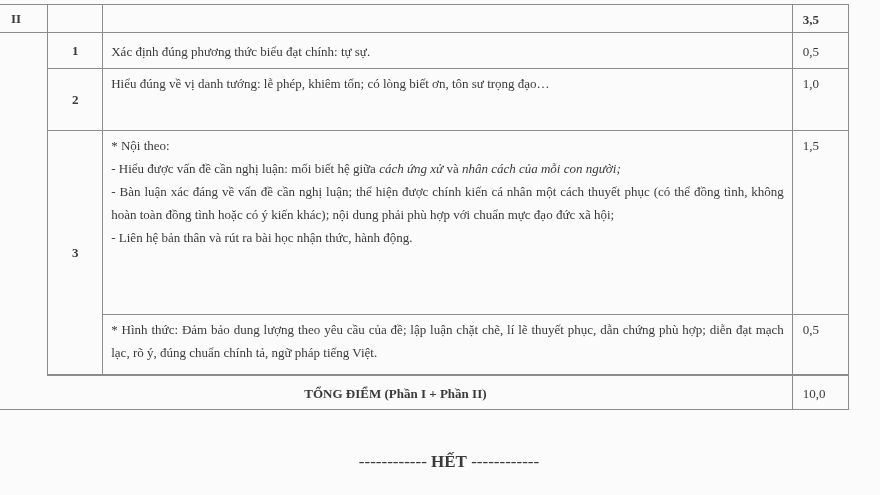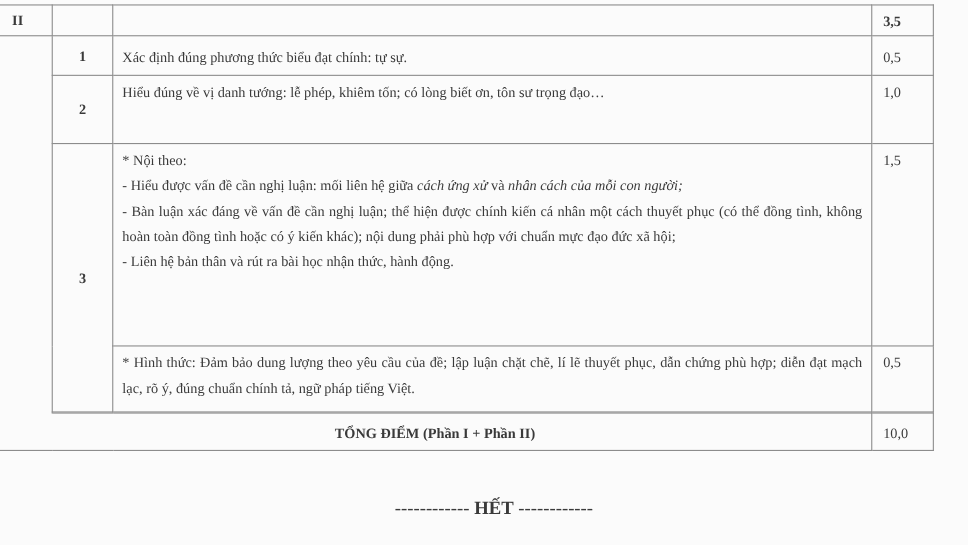--- a/index.html
+++ b/index.html
@@ -126,21 +126,21 @@
         <td class="content-cell">
           <span>Hiểu đúng về vị danh tướng: lễ phép, khiêm tốn; có lòng biết ơn, tôn sư trọng đạo…</span>
         </td>
         <td class="score-cell">1,0</td>
       </tr>
 
       <tr style="height:184px;">
         <td class="num-cell" rowspan="2">3</td>
         <td class="content-cell">
           <span class="line">* Nội theo:</span>
-          <span class="line"><span>- Hiểu được vấn đề cần nghị luận: mối liên hệ giữa </span><span class="italic">cách ứng xử</span><span> và </span><span class="italic">nhân cách của mỗi con người;</span></span>
+          <span class="line"><span>- Hiểu được vấn đề cần nghị luận: mối biết hệ giữa </span><span class="italic">cách ứng xử</span><span> và </span><span class="italic">nhân cách của mỗi con người;</span></span>
           <span class="line">- Bàn luận xác đáng về vấn đề cần nghị luận; thể hiện được chính kiến cá nhân một cách thuyết phục (có thể đồng tình, không hoàn toàn đồng tình hoặc có ý kiến khác); nội dung phải phù hợp với chuẩn mực đạo đức xã hội;</span>
           <span class="line">- Liên hệ bản thân và rút ra bài học nhận thức, hành động.</span>
         </td>
         <td class="score-cell">1,5</td>
       </tr>
 
       <tr style="height:60px;">
         <td class="content-cell">* Hình thức: Đảm bảo dung lượng theo yêu cầu của đề; lập luận chặt chẽ, lí lẽ thuyết phục, dẫn chứng phù hợp; diễn đạt mạch lạc, rõ ý, đúng chuẩn chính tả, ngữ pháp tiếng Việt.</td>
         <td class="score-cell">0,5</td>
       </tr>

